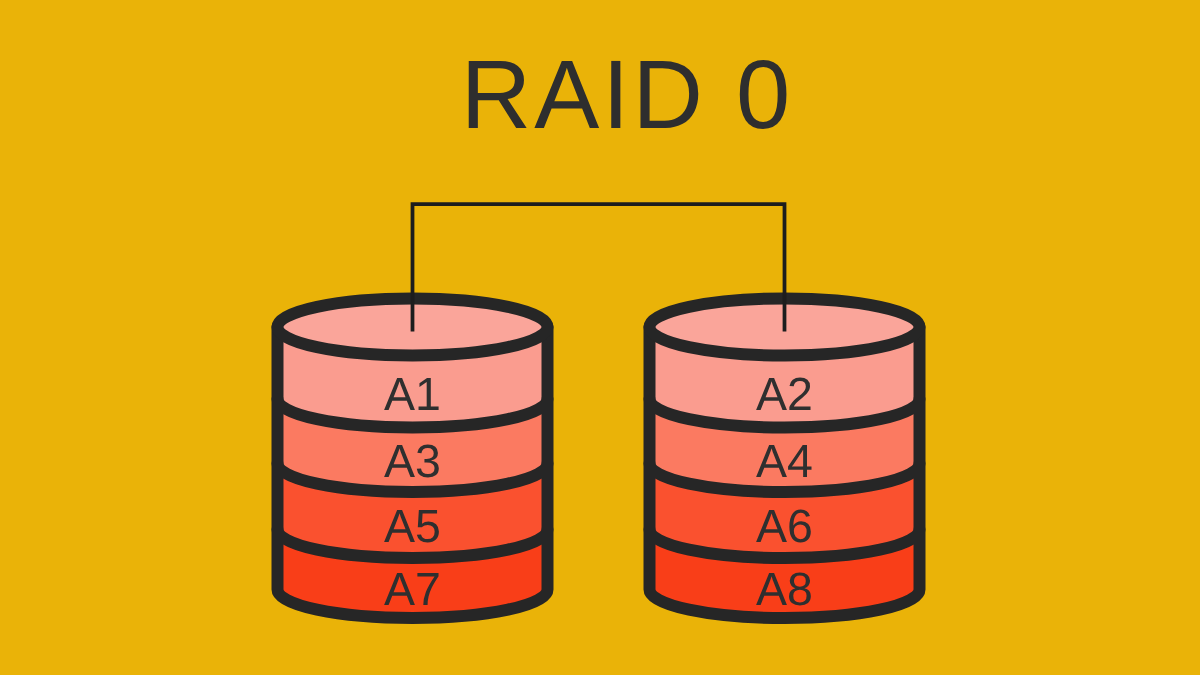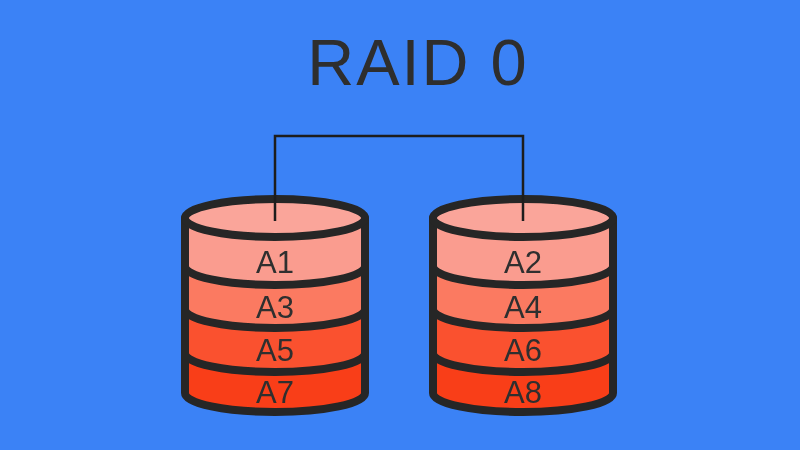--- a/index.html
+++ b/index.html
@@ -5,21 +5,21 @@
   html, body {
     margin: 0;
     padding: 0;
     background: #ffffff;
     font-family: "Liberation Sans", sans-serif;
   }
   .stage {
     position: relative;
     width: 800px;
     height: 450px;
-    background: #3b82f6;
+    background: #eab308;
     overflow: hidden;
   }
   .diagram-title {
     position: absolute;
     top: 30px;
     left: 0;
     width: 100%;
     text-align: center;
     transform: translateX(18px);
     font-size: 65px;

